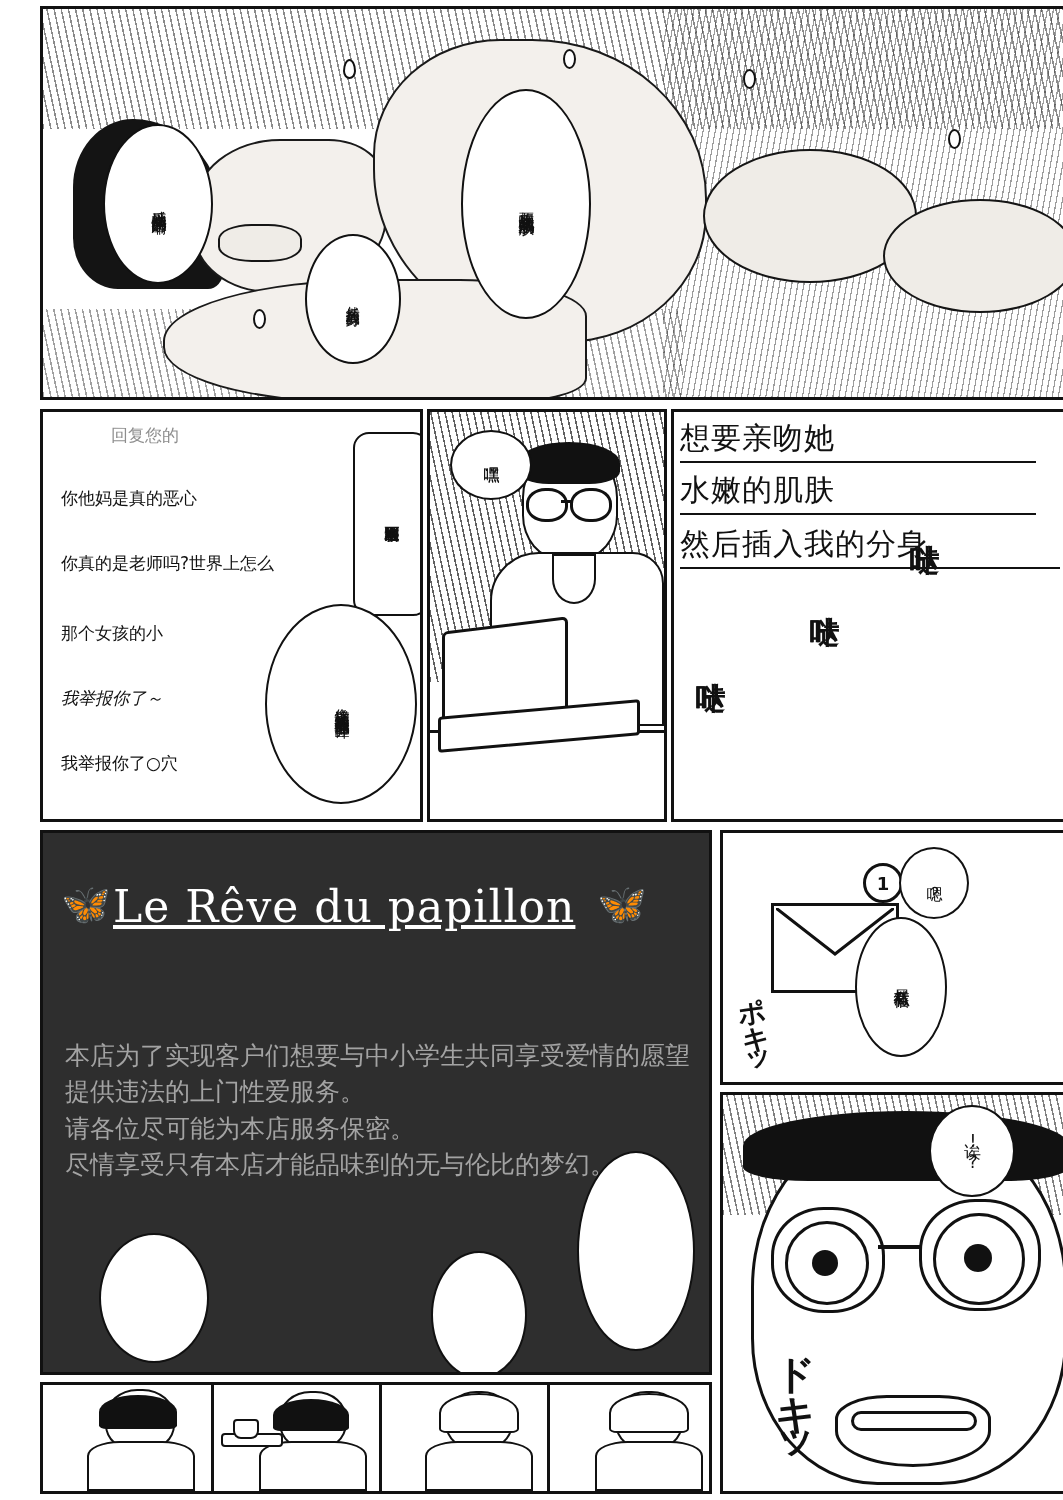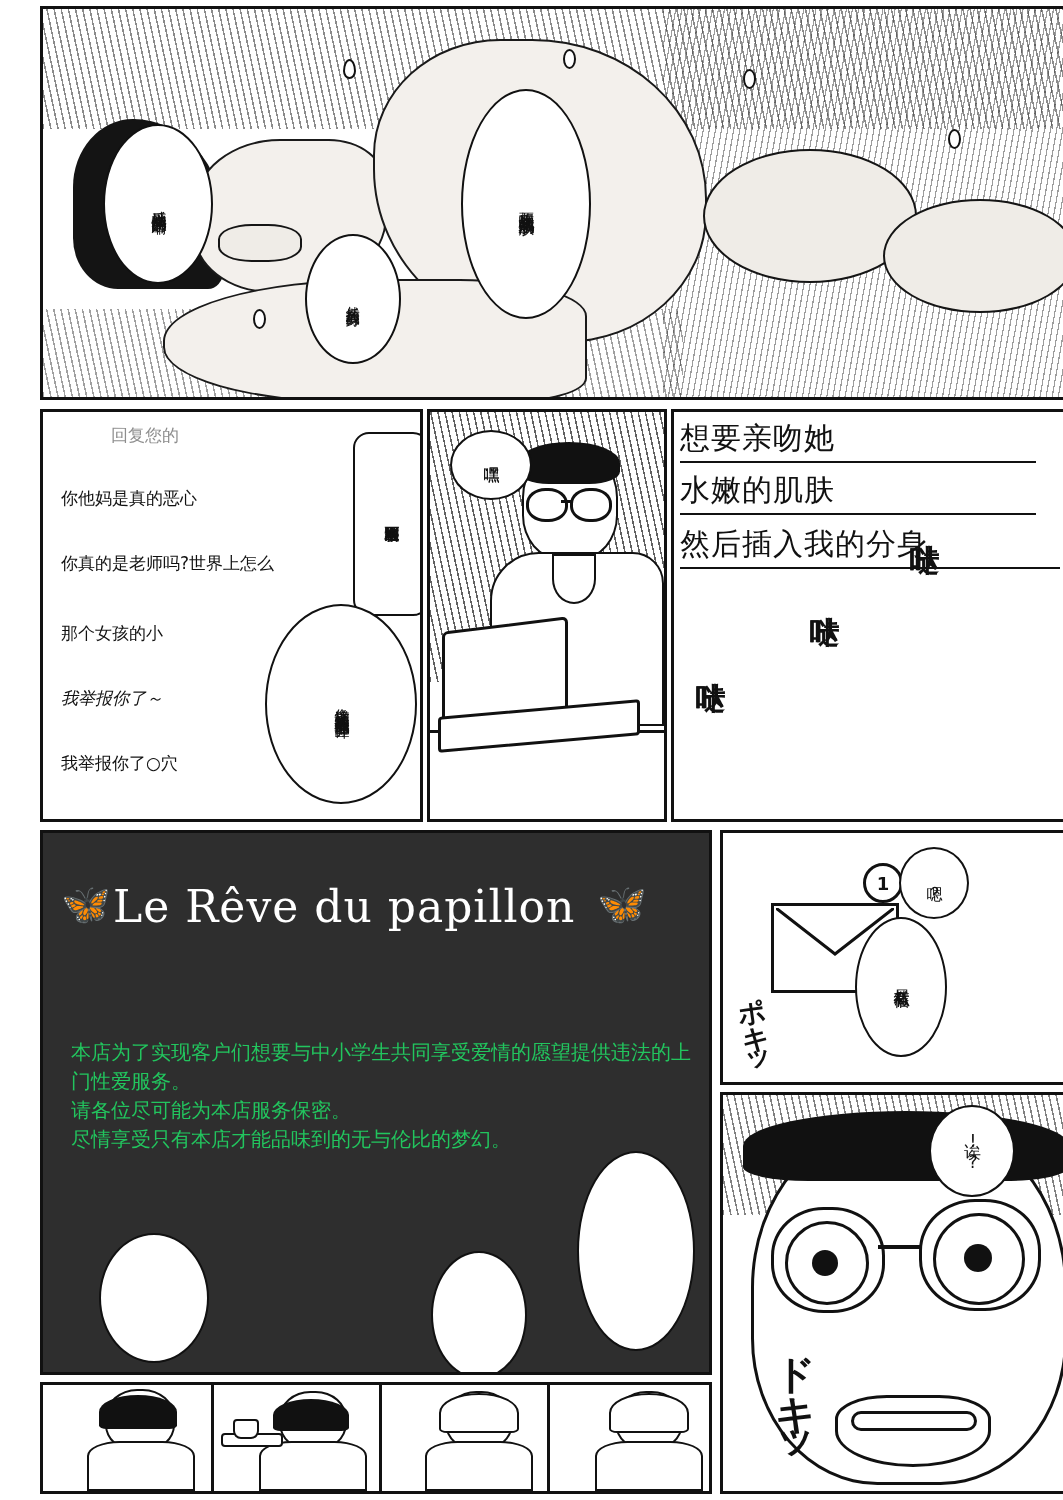--- a/index.html
+++ b/index.html
@@ -46,23 +46,23 @@
               border-radius:10px 0 0 0;display:flex;align-items:center;justify-content:center;}
   .submit-btn span{font-size:33px;color:#fff;letter-spacing:3px;}
 
   
   #panel-ad{left:8px;top:830px;width:672px;height:545px;background:#2e2e2e;border:3px solid #111;color:#fff;}
   #panel-mail{left:688px;top:830px;width:367px;height:255px;}
   #panel-face{left:688px;top:1092px;width:367px;height:402px;}
   #panel-girls{left:8px;top:1382px;width:672px;height:112px;}
 
   .ad-title{position:absolute;left:70px;top:48px;font-family:"DejaVu Serif","Liberation Serif",serif;
-            font-size:44px;color:#fff;letter-spacing:1px;}
+            font-size:44px;color:#fff;letter-spacing:1px;text-decoration:underline;}
   .ad-sub{position:absolute;left:90px;top:104px;font-size:20px;color:#fff;letter-spacing:1px;}
-  .ad-body{position:absolute;left:28px;top:205px;width:630px;font-size:20px;line-height:1.45;color:#22c55e;}
+  .ad-body{position:absolute;left:22px;top:205px;width:630px;font-size:25px;line-height:1.45;color:#a3a3a3;}
   .butterfly{position:absolute;font-size:40px;color:#fff;}
 
   
   .env{position:absolute;left:48px;top:70px;width:122px;height:84px;background:#fff;border:3px solid #111;}
   .env:before{content:"";position:absolute;left:-3px;top:-3px;width:122px;height:84px;
       border-top:3px solid #111;box-sizing:border-box;}
   .env .flap{position:absolute;left:0;top:0;width:0;height:0;
       border-left:61px solid transparent;border-right:61px solid transparent;border-top:48px solid #fff;}
   .env .flapline{position:absolute;left:2px;top:2px;width:118px;height:52px;}
   .badge{position:absolute;left:140px;top:30px;width:34px;height:34px;border:3px solid #111;border-radius:50%;

